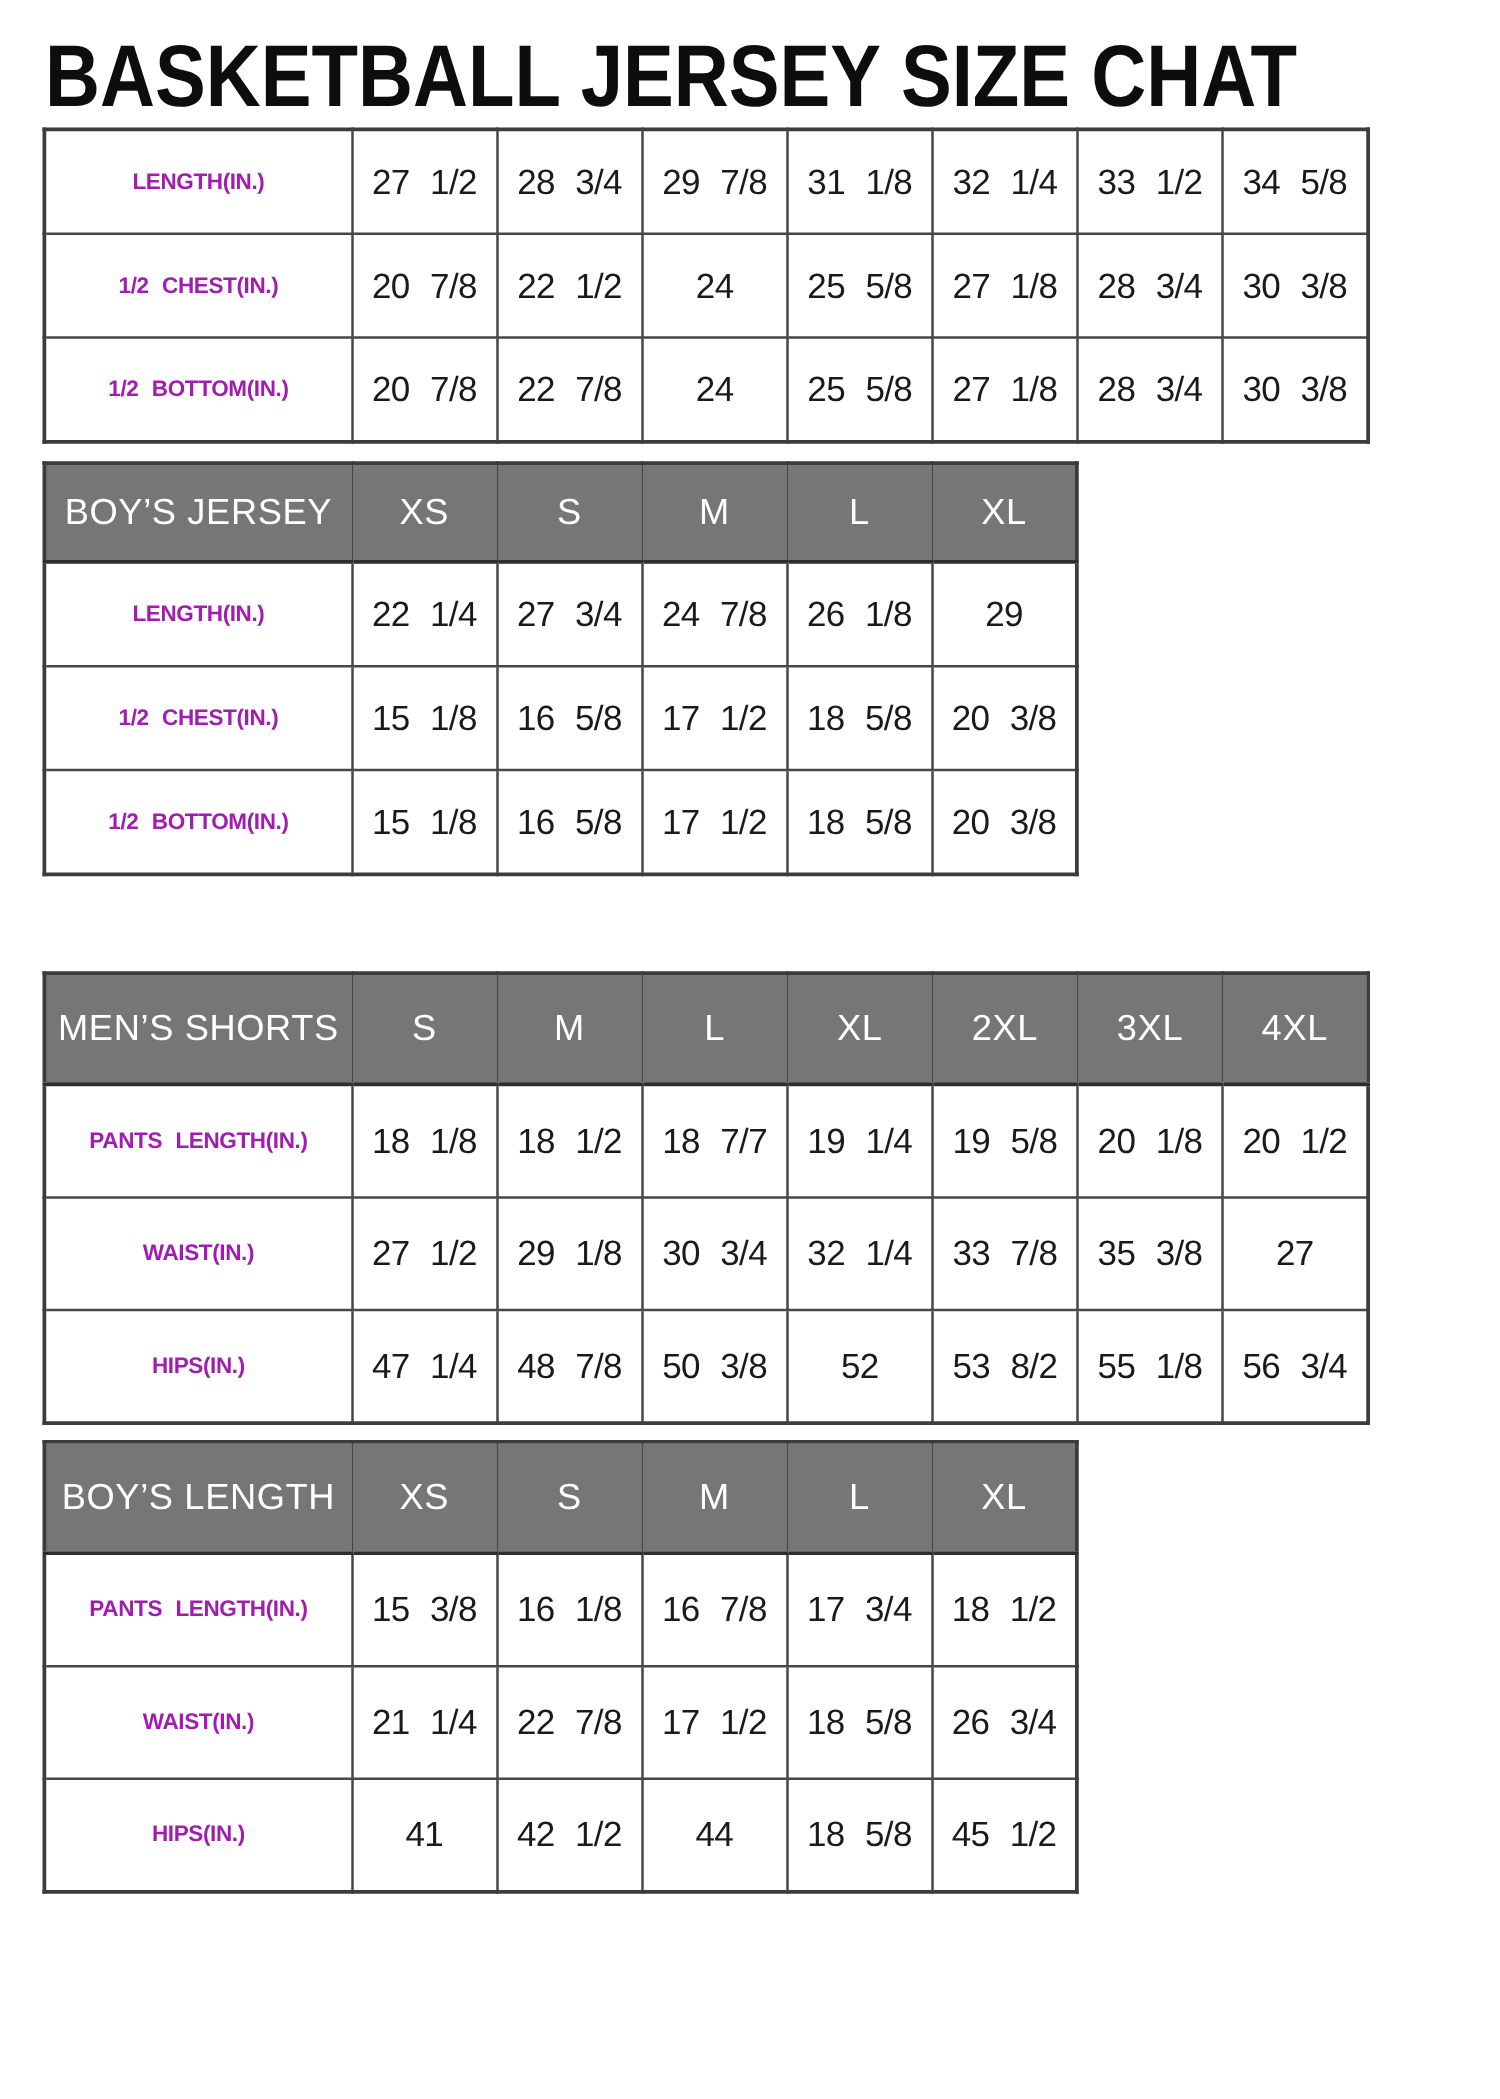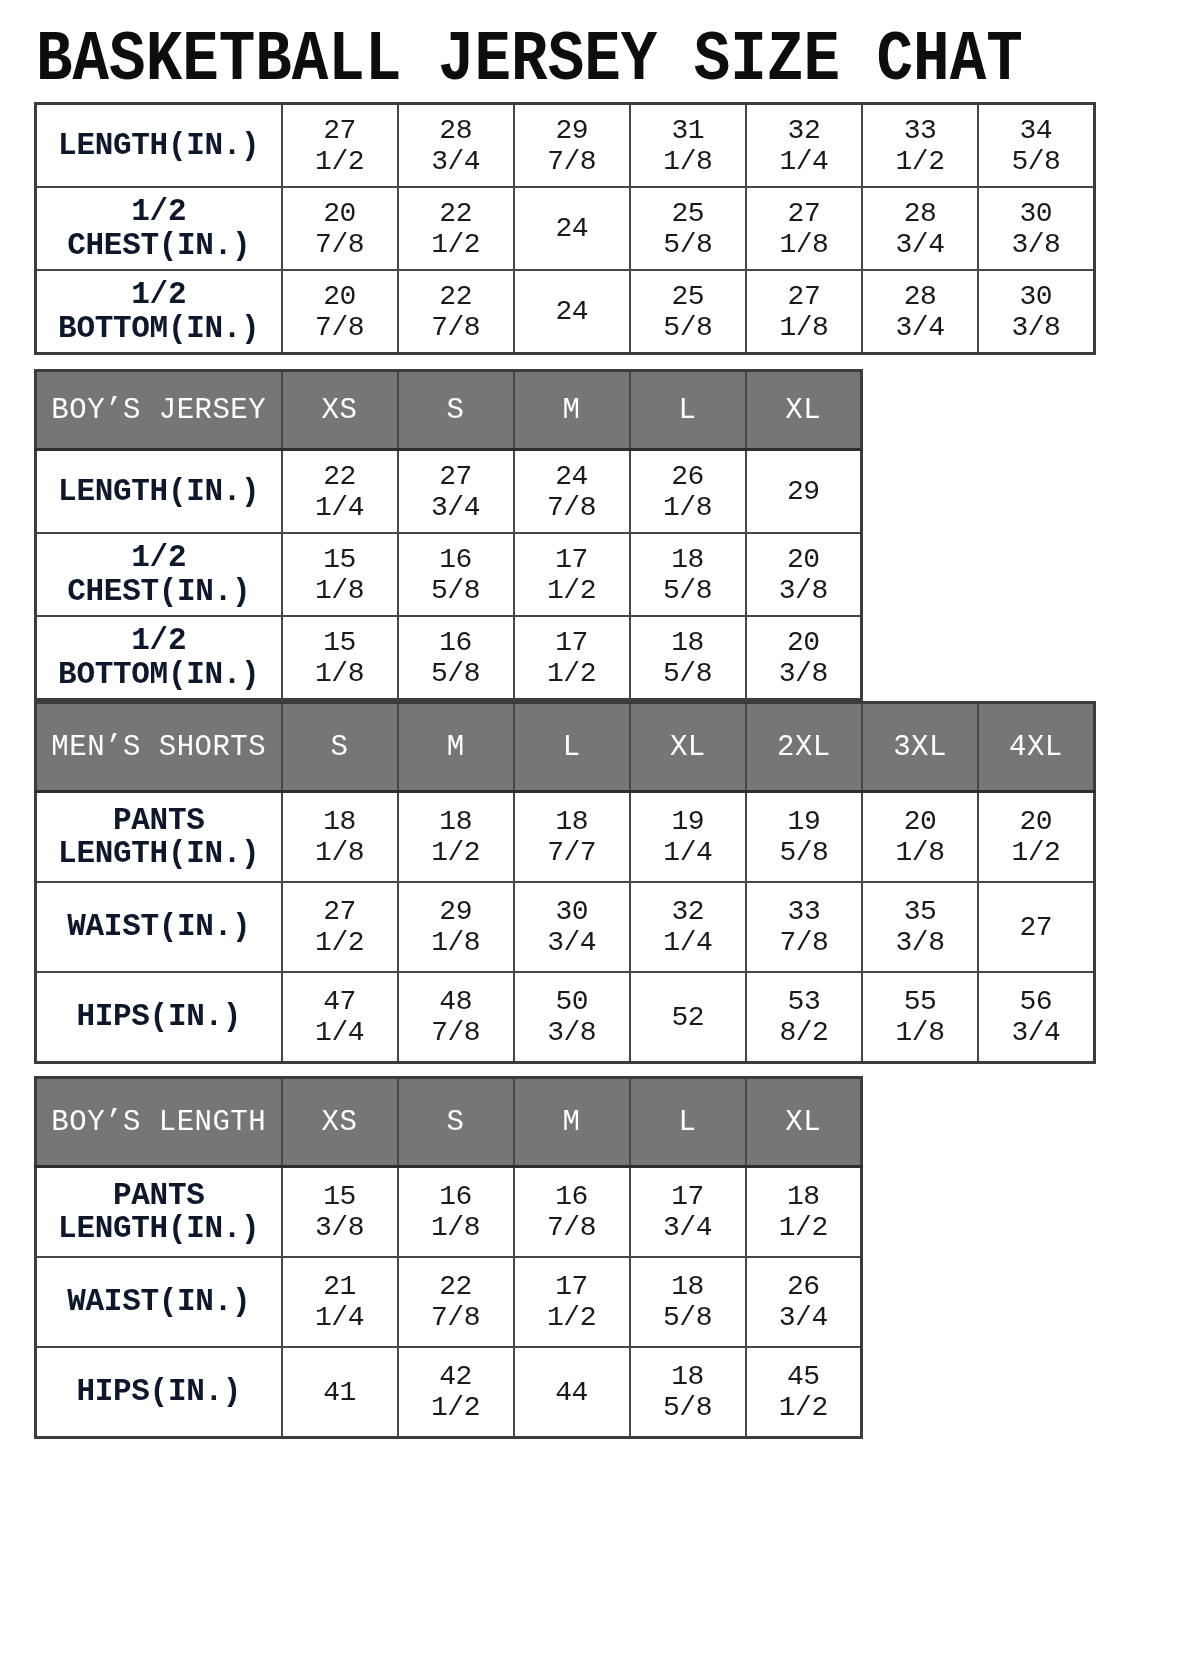--- a/index.html
+++ b/index.html
@@ -1,20 +1,20 @@
 <!DOCTYPE html>
 <html><head>
 <meta charset="utf-8">
 <style>
   html, body { margin:0; padding:0; background:#ffffff; }
   body {
     width:1200px; height:1679px; overflow:hidden;
     font-family:"Liberation Sans", sans-serif; color:#1a1a1a;
   }
-  .page { padding:16px 0 16px 34px;font-family:Liberation Mono, monospace; }
+  .page { padding:16px 0 16px 34px; }
 
   .title {
     margin:10px 0 6px 2px;
     font-size:70px; font-weight:700; line-height:1.0;
     white-space:nowrap; color:#0d0d0d;
     transform:scaleX(0.87); transform-origin:left center;
   }
   .note { color:#cb2026; font-weight:400; }
   .note-top {
     font-size:26px; line-height:1.22; max-width:800px; margin:0 0 22px 2px;
@@ -29,35 +29,35 @@
     border:2px solid #474747; padding:0 6px;
     text-align:center; vertical-align:middle;
     overflow:hidden;
   }
   table.size-table tr.head th {
     background:#767676; color:#ffffff;
     font-size:29px; font-weight:400; letter-spacing:0.5px;
     border-bottom:3px solid #2e2e2e;
   }
   table.size-table td { font-size:28px; font-weight:400; letter-spacing:-0.5px; word-spacing:9px; }
-  table.size-table td.lbl { font-size:31px; font-weight:700; letter-spacing:-0.3px; word-spacing:6px; color:#0f172a; line-height:1.08; }
+  table.size-table td.lbl { font-size:18px; font-weight:700; letter-spacing:-0.3px; word-spacing:6px; color:#a21caf; line-height:1.08; }
 
   .t-wide  { width:1059px; }
   .t-narrow{ width:826px; }
   .t-wide  col.c-label, .t-narrow col.c-label { width:246px; }
   .t-wide  col.c-size  { width:116.1px; }
   .t-narrow col.c-size { width:116px; }
 
   .jersey tr.head th { height:76px; }
   .jersey td { height:81px; }
   .shorts tr.head th { height:86px; }
   .shorts td { height:88px; }
 
   .gap-sm { margin-bottom:14px; }
-  .gap-lg { }
+  .gap-lg { margin-bottom:76px; }
   .gap-md { margin-bottom:12px;border-radius:30px; }
 </style>
 </head>
 <body>
 
 <div class="page">
 
   <h1 class="title">BASKETBALL JERSEY SIZE CHAT</h1>
 
 

